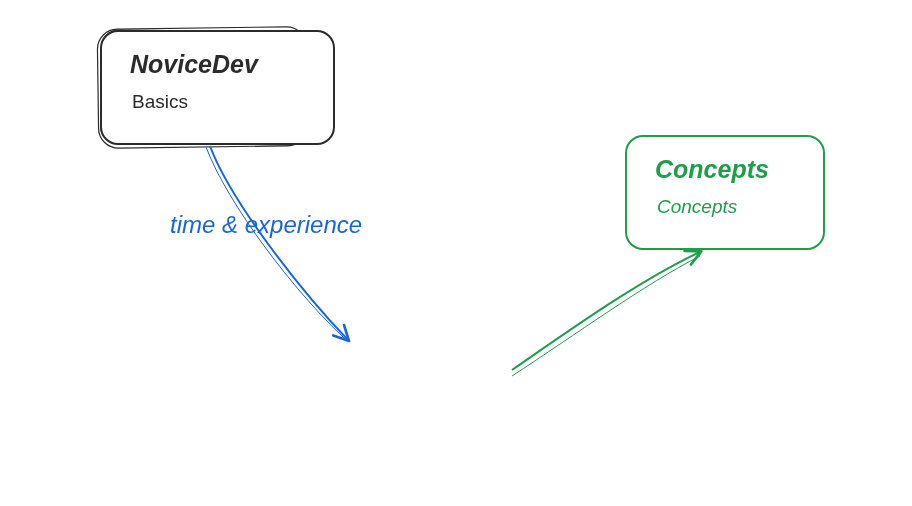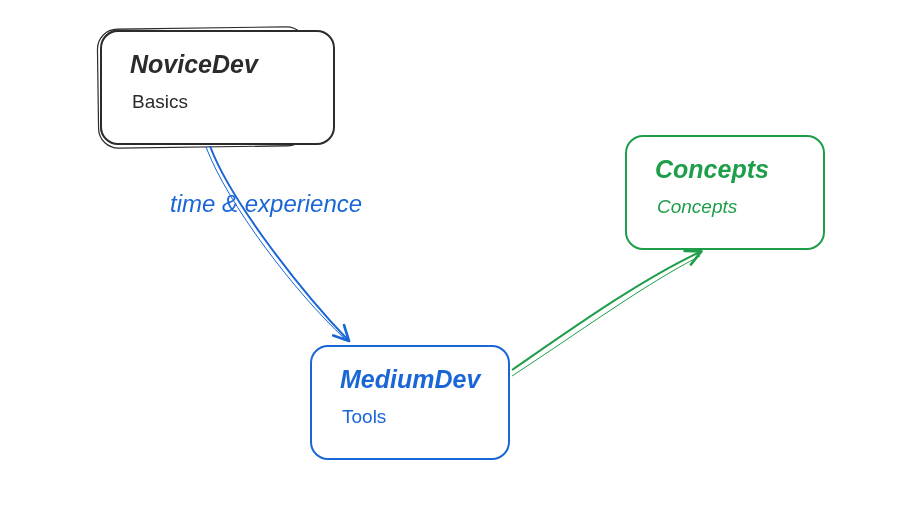--- a/index.html
+++ b/index.html
@@ -39,20 +39,21 @@
   .node .sub {
     font-family: -apple-system, "Segoe UI", Helvetica, Arial, sans-serif;
     font-size: 19px;
     margin-left: 12px;
   }
   .edge-label {
     position: absolute;
     font-size: 24px;
     font-style: italic;
     white-space: nowrap;
+    margin-top: 21px;
   }
   
   .c-black { color: #2b2b2b; }
   .c-blue  { color: #1a66d6; }
   .c-green { color: #1e9e4a; font-style: italic; }
   .b-black { border: 2px solid #2b2b2b; }
   .b-blue  { border: 2px solid #1a66d6; }
   .b-green { border: 2px solid #1e9e4a; }
 </style>
 </head>
@@ -78,24 +79,20 @@
 
     <path d="M512,370 C570,330 640,280 700,252" fill="none" stroke="#1e9e4a" stroke-width="2" marker-end="url(#arrow-green)"></path>
     <path d="M512,376 C575,335 645,284 700,256" fill="none" stroke="#1e9e4a" stroke-width="1"></path>
   </svg>
 
   <div class="node b-black" style="left:100px; top:30px; width:235px; height:115px;">
     <div class="title c-black">NoviceDev</div>
     <div class="sub c-black">Basics</div>
   </div>
 
-  <div class="node b-blue" style="left:310px; top:345px; width:200px; height:115px;">
-    <div class="title c-blue">MediumDev</div>
-    <div class="sub c-blue">Tools</div>
-  </div>
 
   <div class="node b-green" style="left:625px; top:135px; width:200px; height:115px;">
     <div class="title c-green">Concepts</div>
     <div class="sub c-green">Concepts</div>
   </div>
 
   <div class="edge-label c-blue" style="left:170px; top:190px;">time &amp; experience</div>
 
 
 </div>

